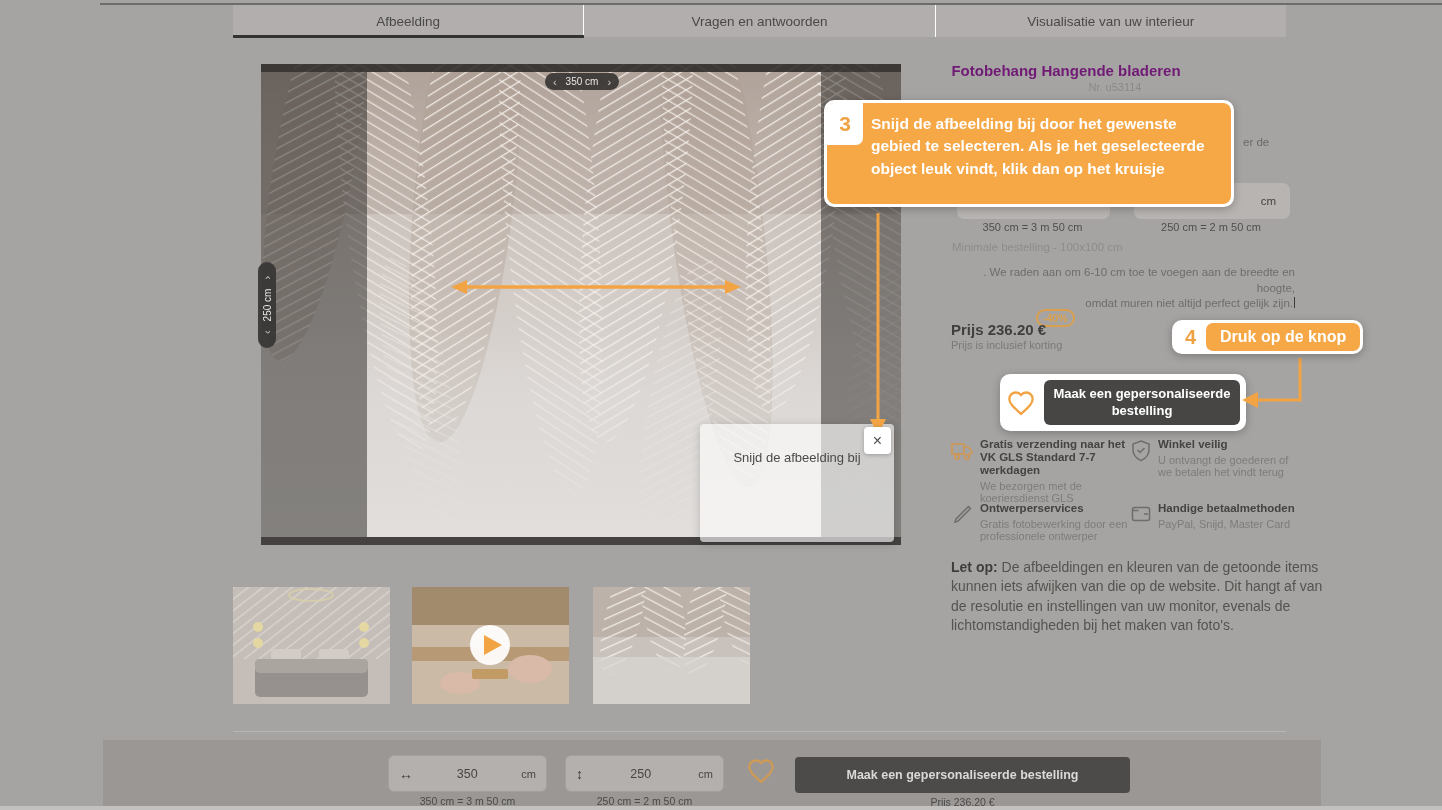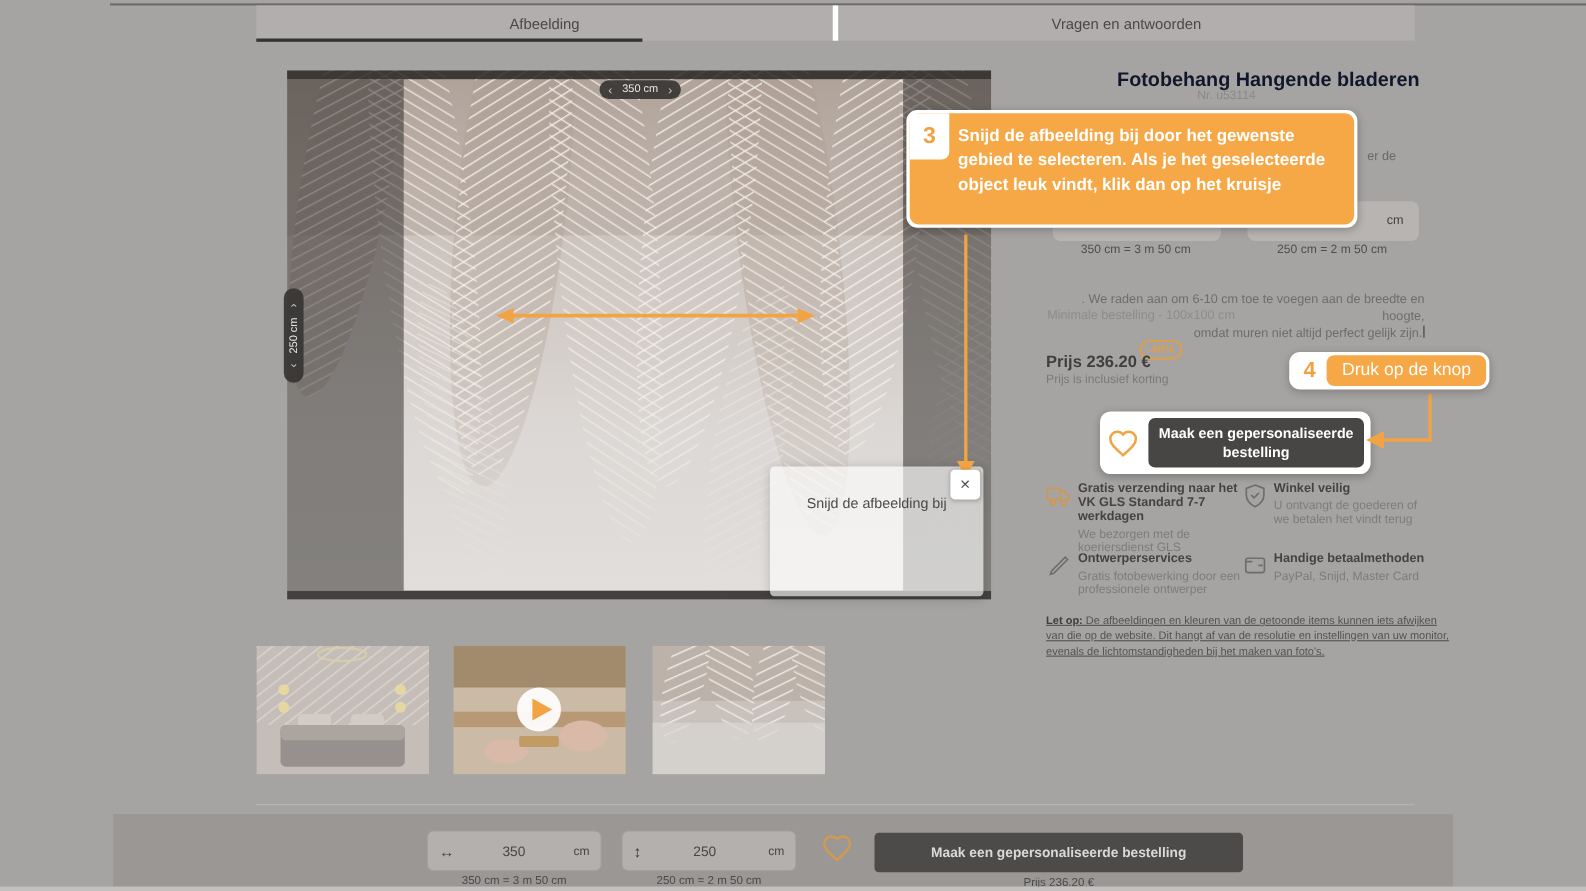--- a/index.html
+++ b/index.html
@@ -5,21 +5,21 @@
   html,body{margin:0;padding:0;background:#8f8d8c;}
   .screen{position:relative;width:1442px;height:810px;overflow:hidden;
     background:#a6a4a3;font-family:"Liberation Sans",sans-serif;}
   .abs{position:absolute;}
 
   
   .top-line{left:100px;top:3px;width:1342px;height:2px;background:#6e6c6b;}
   .tabbar{left:233px;top:5px;width:1053px;height:32px;background:#b1aead;display:flex;}
   .tab{flex:1;display:flex;align-items:center;justify-content:center;
     font-size:13.5px;color:#4a4948;cursor:pointer;}
-  .tab + .tab{border-left:5px solid #ffffff;}
+  .tab + .tab{border-left:1px solid #ffffff;}
   .tab-underline{left:233px;top:35px;width:351px;height:3px;background:#343333;}
 
   
   .viewer{left:261px;top:64px;width:640px;height:481px;background:#cfc9c5;}
   .viewer svg.wall{position:absolute;left:0;top:0;}
   .ov{position:absolute;background:rgba(38,35,33,.5);}
   .ov-top{left:0;top:0;width:640px;height:8px;background:rgba(40,38,36,.85);}
   .ov-bottom{left:0;top:473px;width:640px;height:8px;background:rgba(40,38,36,.85);}
   .ov-left{left:0;top:8px;width:106px;height:465px;}
   .ov-right{left:560px;top:8px;width:80px;height:465px;}
@@ -42,57 +42,57 @@
     box-shadow:0 2px 8px rgba(0,0,0,.25);z-index:30;}
   .step3{left:824px;top:100px;width:404px;}
   .step3 .box{background:#f6a746;border-radius:8px;color:#fff;font-weight:bold;
     font-size:15.5px;line-height:1.45;padding:10px 12px 24px 44px;}
   .step3 .chip{position:absolute;left:3px;top:3px;width:36px;height:42px;background:#fff;
     border-radius:7px 0 7px 0;display:flex;align-items:center;justify-content:center;
     color:#f0a243;font-weight:bold;font-size:21px;}
   .step4{left:1172px;top:320px;display:flex;align-items:stretch;}
   .step4 .num{width:31px;display:flex;align-items:center;justify-content:center;
     color:#f0a243;font-weight:bold;font-size:20px;}
-  .step4 .box{background:#f6a746;border-radius:7px;color:#fff;font-weight:normal;
+  .step4 .box{background:#f6a746;border-radius:7px;color:#fff;font-weight:bold;
     font-size:16px;display:flex;align-items:center;padding:5px 14px;}
   .arrow-svg{position:absolute;z-index:25;}
 
   
-  .prod-title{left:983px;top:62px;width:340px;text-align:center;font-weight:bold;
-    font-size:18px;color:#0f172a;}
+  .prod-title{left:896px;top:62px;width:340px;text-align:center;font-weight:bold;
+    font-size:15px;color:#701a75;}
   .prod-nr{left:945px;top:81px;width:340px;text-align:center;font-size:11px;color:#8b8987;}
   .frag{left:1243px;top:136px;font-size:11.5px;color:#6b6967;}
   .dim-input{background:#b7b4b2;border:1px solid #a5a2a1;border-radius:8px;
     display:flex;align-items:center;justify-content:flex-end;}
   .inp-left{left:956px;top:182px;width:153px;height:36px;}
   .inp-right{left:1133px;top:182px;width:156px;height:36px;}
   .inp-right .cm{font-size:11.5px;color:#454443;padding-right:14px;}
   .hint{font-size:11px;color:#504e4c;text-align:center;}
   .hint-l{left:956px;top:221px;width:153px;}
   .hint-r{left:1133px;top:221px;width:156px;}
-  .minorder{left:952px;top:241px;font-size:11.5px;color:#8e8c8a;margin-top:40px;}
+  .minorder{left:952px;top:241px;font-size:11.5px;color:#8e8c8a;}
   .advice{left:951px;top:265px;width:344px;font-size:11.5px;color:#6f6d6b;line-height:1.35;text-align:right;}
   .caret{display:inline-block;width:1px;height:11px;background:#3c3b3a;
     margin-left:1px;vertical-align:-1px;}
   .badge{left:1036px;top:309px;border:2px solid #dba04e;color:#dba04e;border-radius:9px;
     font-size:10.5px;font-weight:bold;padding:1px 5px;}
   .price{left:951px;top:321px;font-weight:bold;font-size:15px;color:#403f3e;}
   .price-note{left:951px;top:339px;font-size:11px;color:#7b7977;}
 
   .cta-wrap{left:1000px;top:374px;width:246px;height:57px;background:#ffffff;border-radius:10px;
     box-shadow:0 2px 8px rgba(0,0,0,.25);display:flex;align-items:center;padding-left:7px;
     box-sizing:border-box;z-index:20;}
   .cta-btn{margin-left:9px;width:196px;height:45px;background:#474645;border-radius:6px;
     color:#ffffff;font-weight:bold;font-size:13px;display:flex;align-items:center;
     justify-content:center;text-align:center;line-height:1.3;padding:0 8px;box-sizing:border-box;
     cursor:pointer;}
 
   .f-title{font-weight:bold;font-size:11.5px;color:#454340;line-height:1.12;}
   .f-sub{font-size:11px;color:#7e7c79;line-height:1.12;margin-top:3px;}
-  .note{left:951px;top:558px;width:374px;font-size:10px;color:#55534f;line-height:1.38;text-decoration:underline;}
+  .note{left:951px;top:558px;width:374px;font-size:14px;color:#55534f;line-height:1.38;}
   .note b{color:#3f3e3c;}
 
   
   .thumb{top:587px;width:157px;height:117px;overflow:hidden;cursor:pointer;}
   .divider2{left:233px;top:731px;width:1053px;height:1px;background:#b8b5b4;}
 
   
   .bottombar{left:103px;top:740px;width:1218px;height:66px;background:#9a9795;}
   .bb-input{position:absolute;top:15px;width:159px;height:37px;background:#b3b0ae;
     border:1px solid #a29f9e;border-radius:6px;display:flex;align-items:center;
@@ -111,20 +111,21 @@
 </head>
 <body>
 
 <div class="screen">
 
   <div class="abs top-line"></div>
 
   <div class="abs tabbar">
     <div class="tab">Afbeelding</div>
     <div class="tab">Vragen en antwoorden</div>
+    <div class="tab">Visualisatie van uw interieur</div>
   </div>
   <div class="abs tab-underline"></div>
 
   <div class="abs viewer">
     <svg class="wall" width="640" height="481" viewBox="0 0 640 481">
       <defs>
         <linearGradient id="wall" x1="0" y1="0" x2="0" y2="1">
           <stop offset="0" stop-color="#b4a89f"></stop>
             <stop offset=".2" stop-color="#c6bcb5"></stop>
           <stop offset=".45" stop-color="#d2cbc6"></stop>

